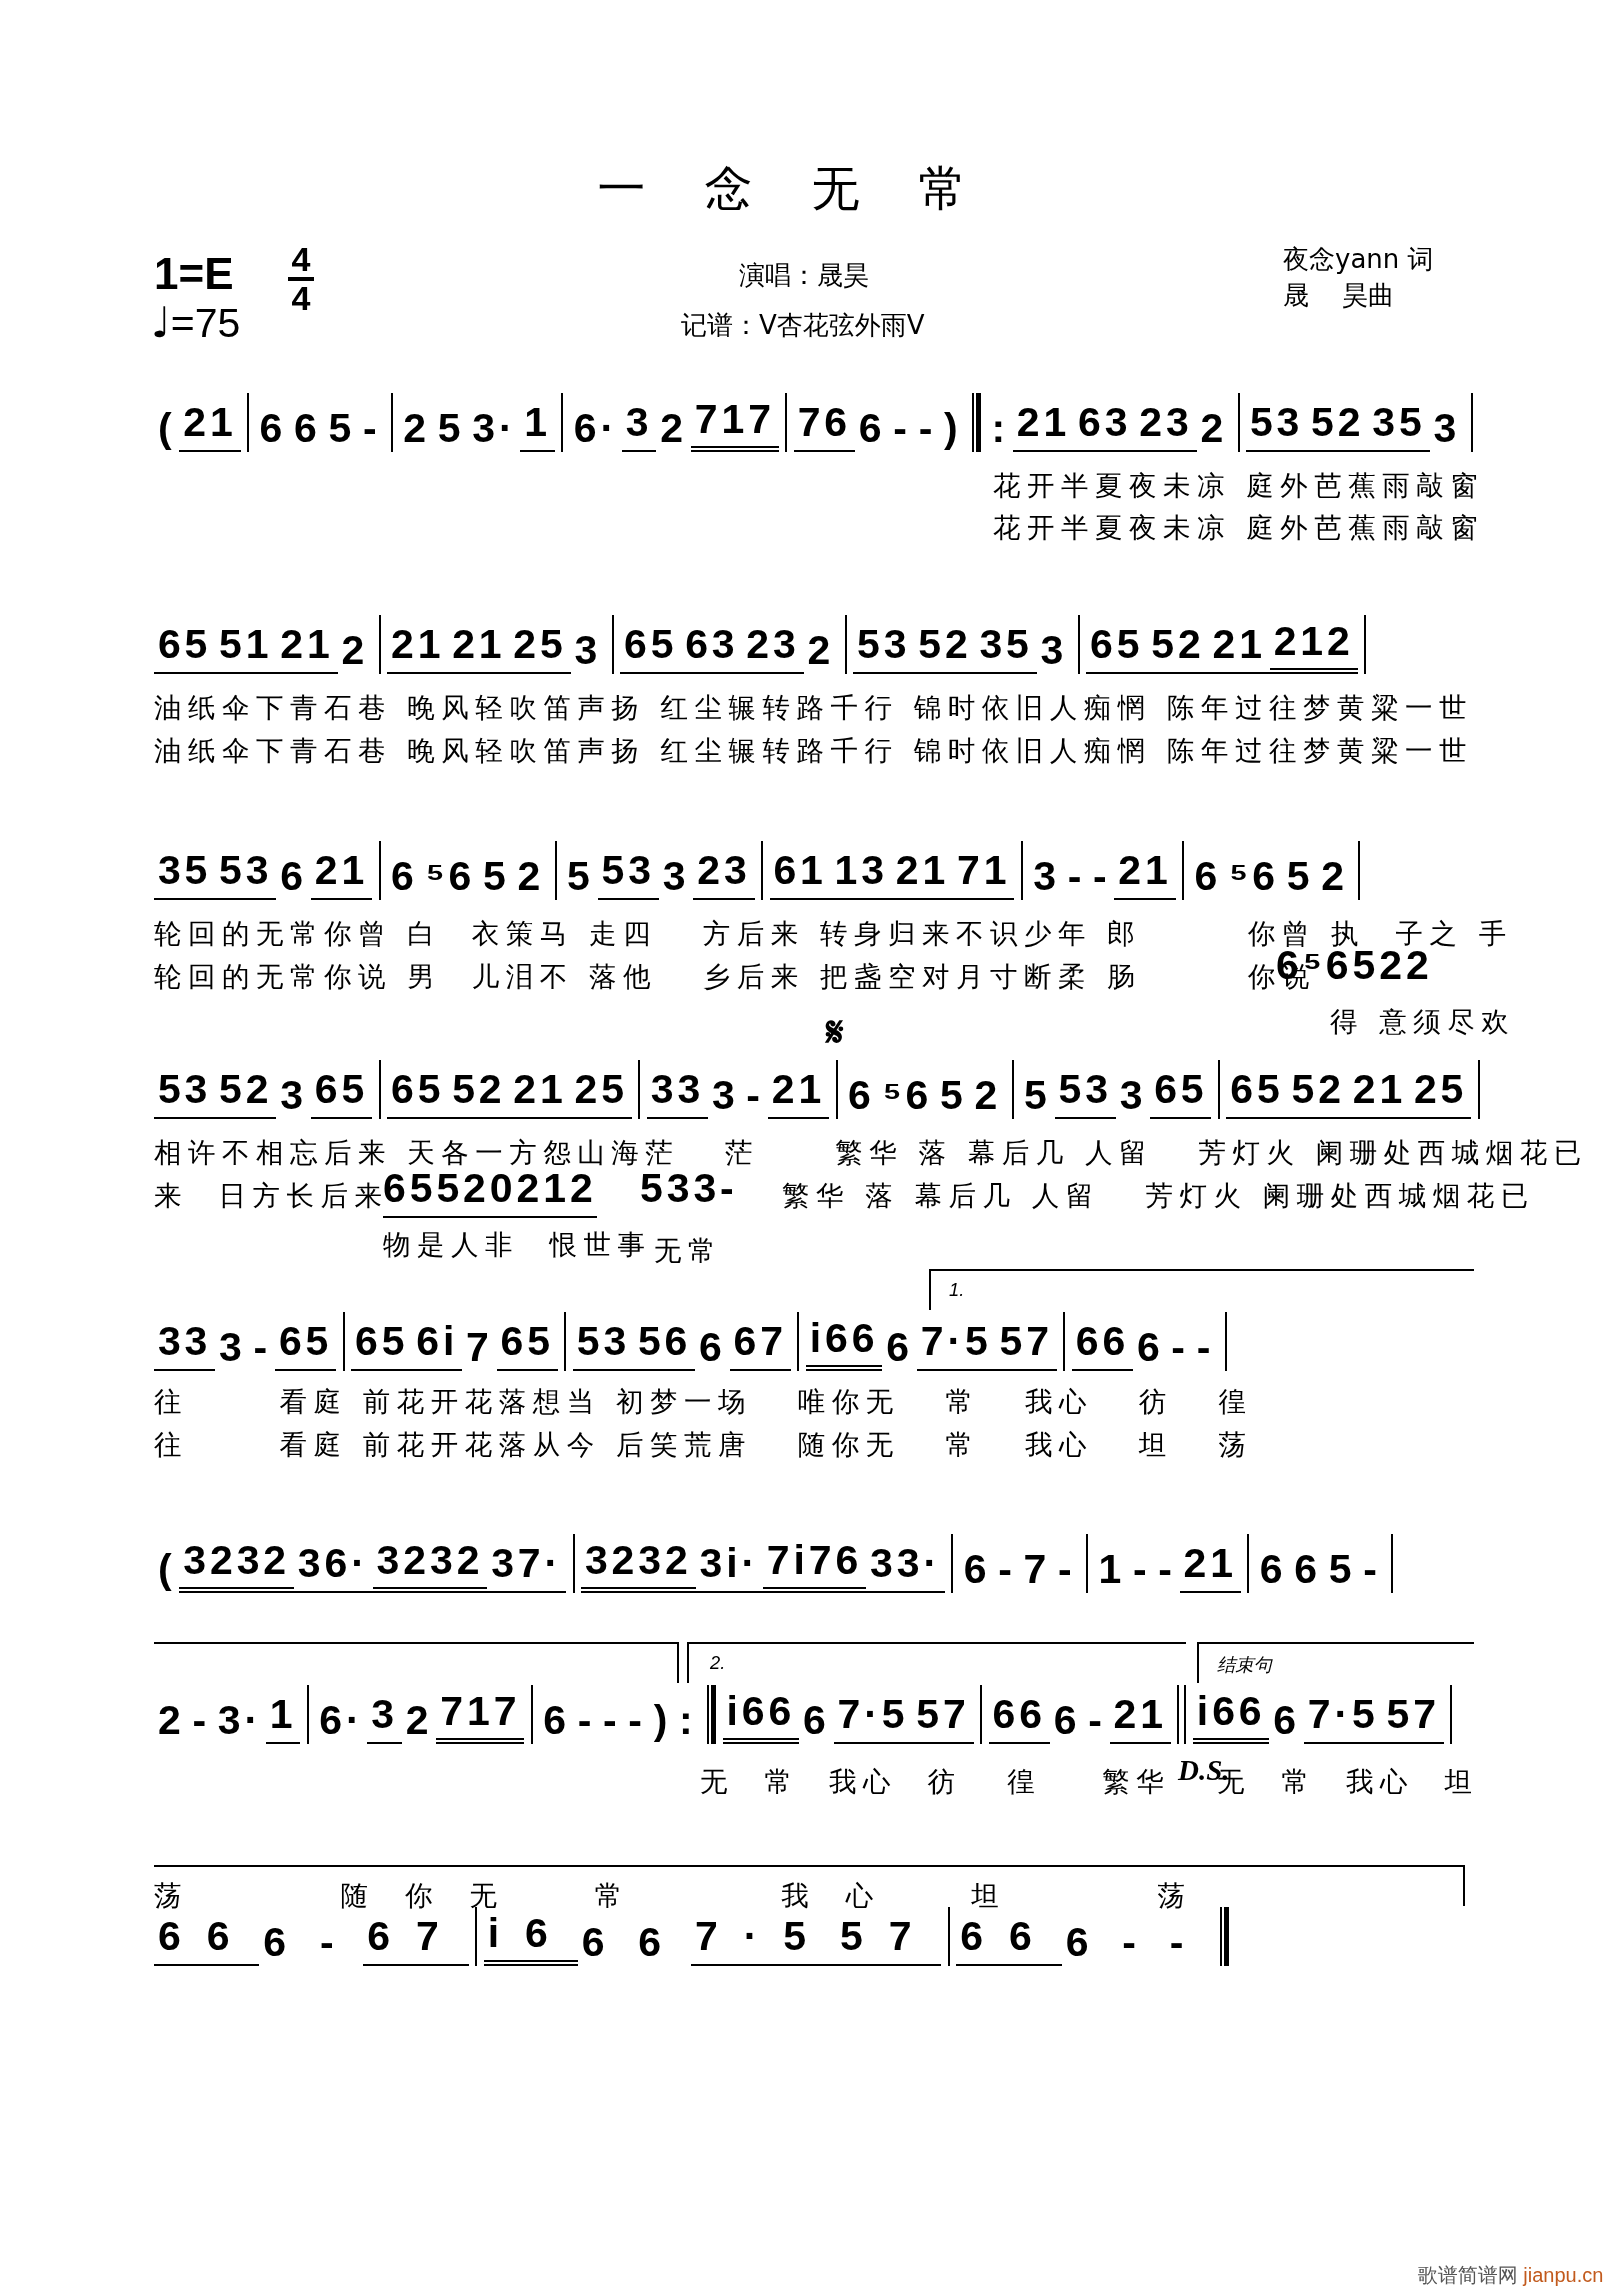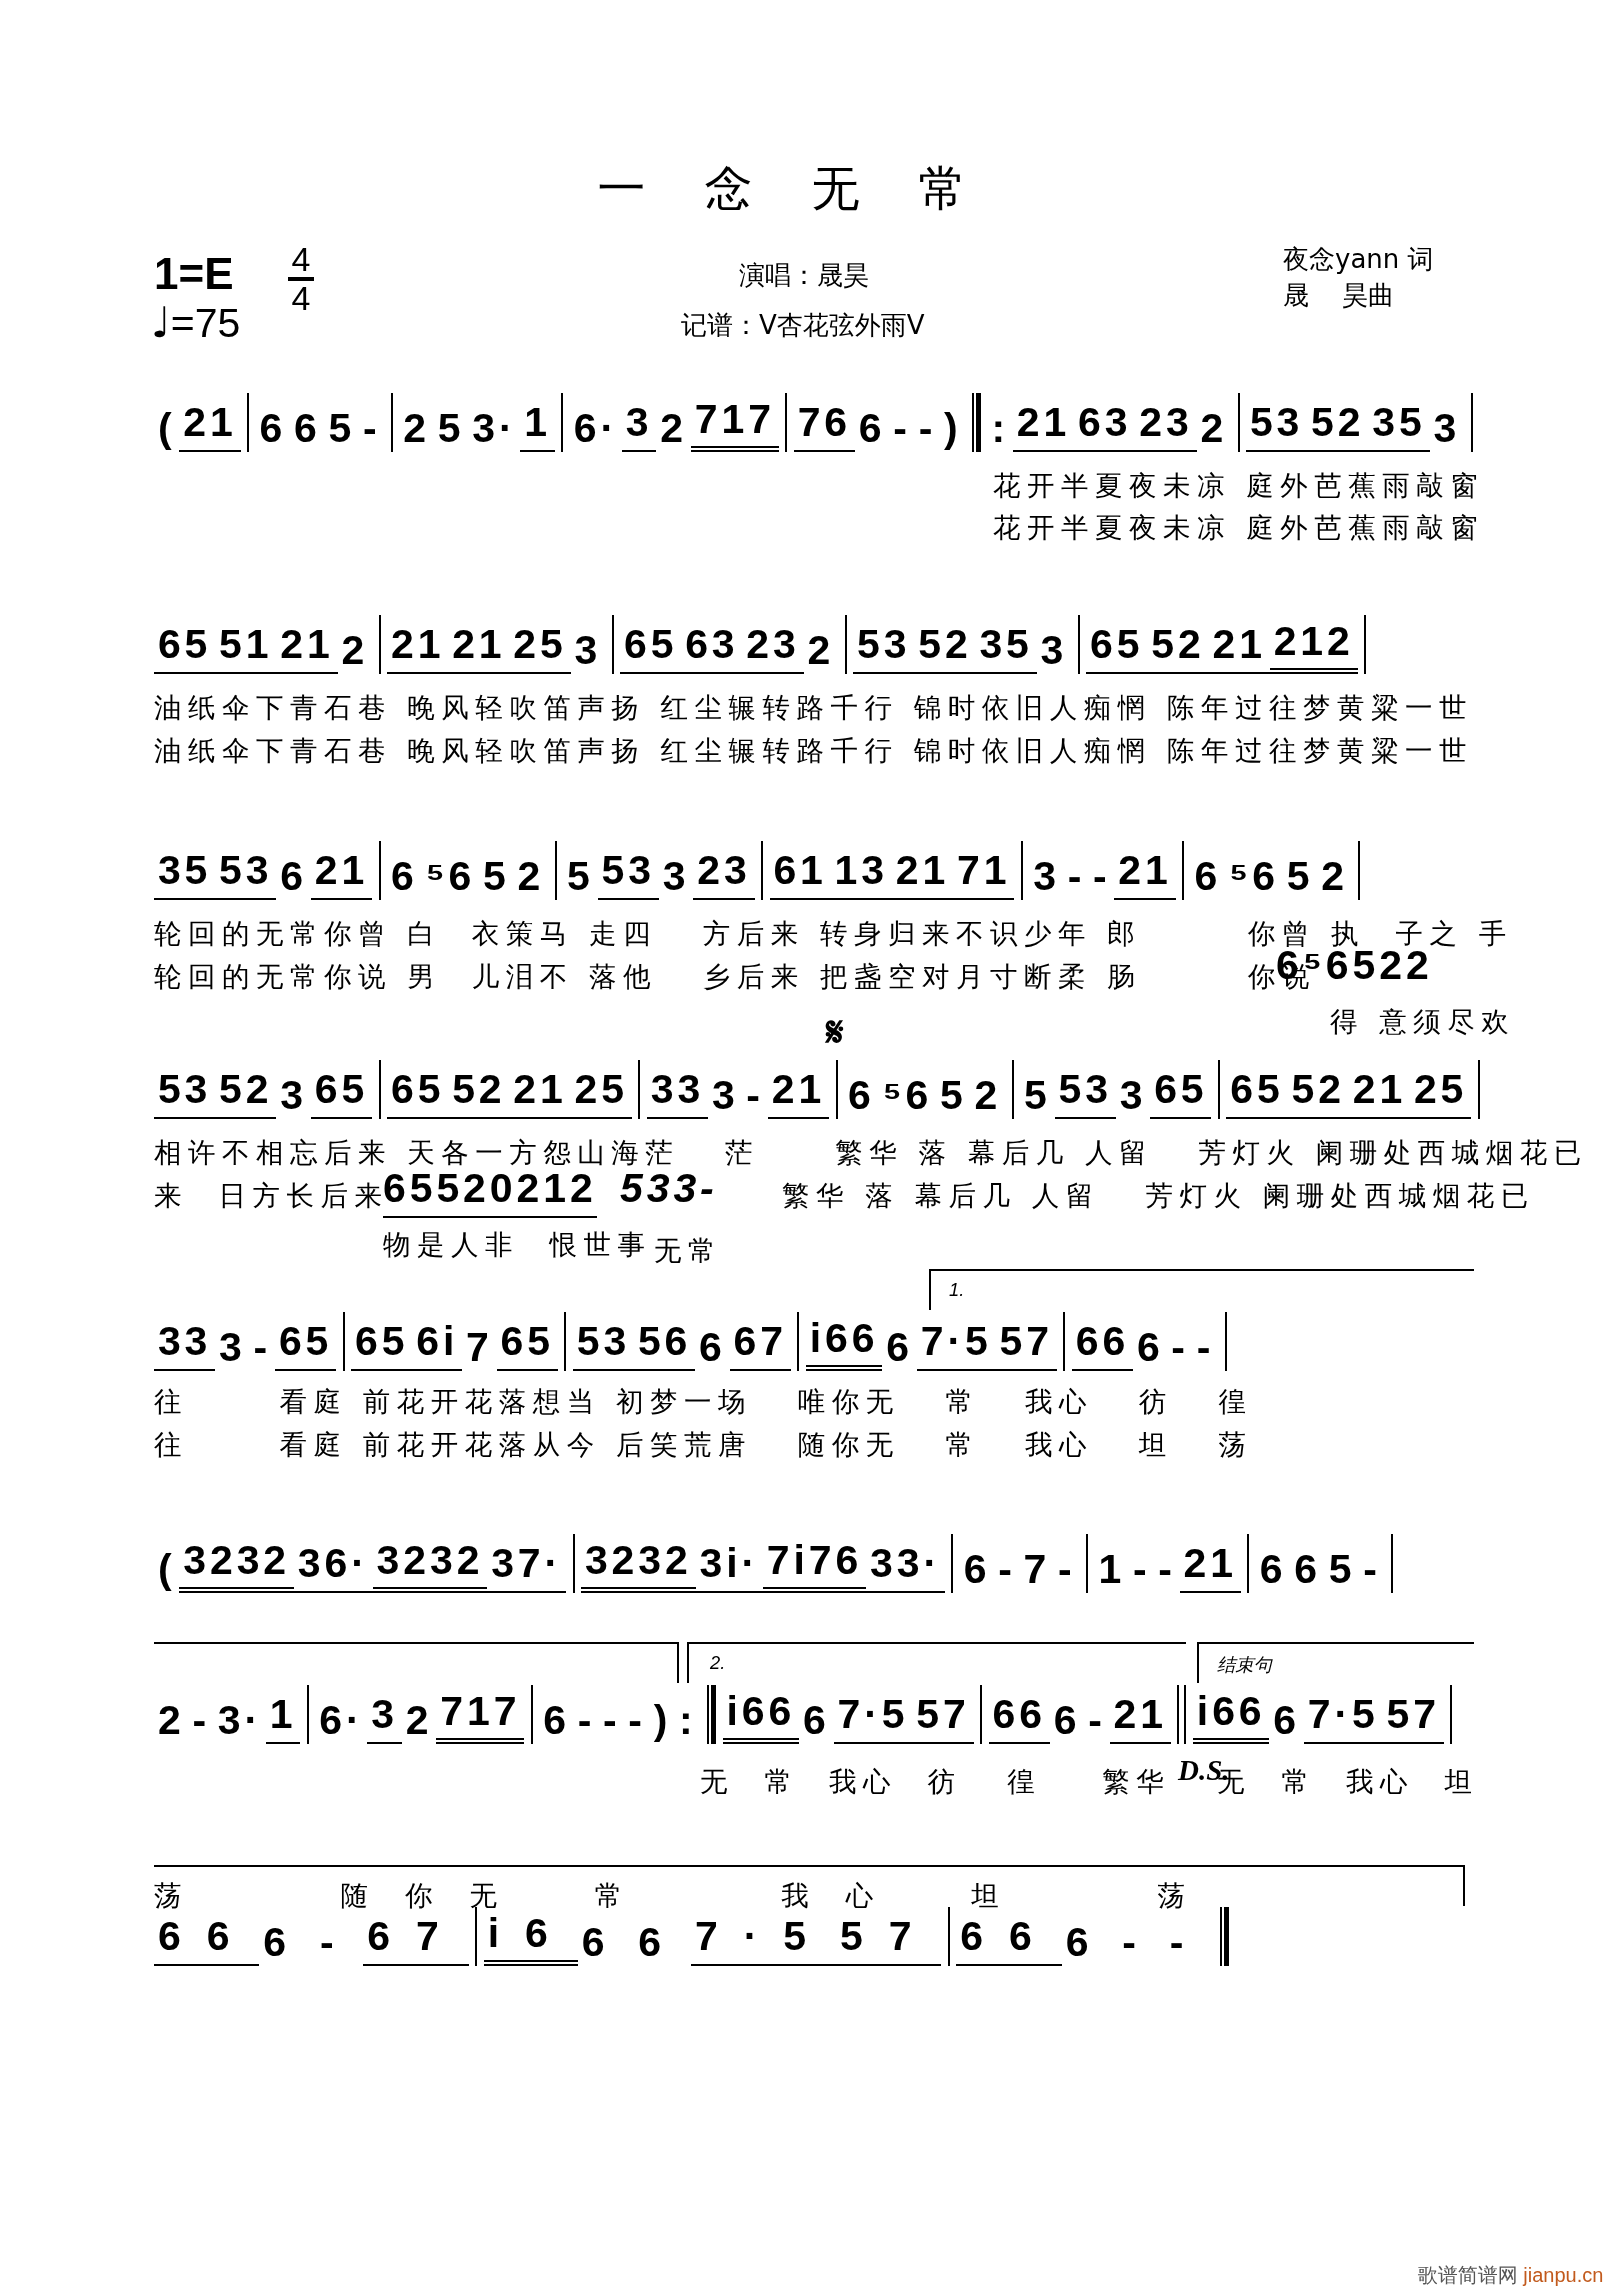--- a/index.html
+++ b/index.html
@@ -1,20 +1,20 @@
 <!DOCTYPE html>
 <html style="font-size:10.5px"><head>
 <meta charset="utf-8">
 <style>
   html,body{margin:0;padding:0;background:#ffffff;}
   body{width:1623px;height:2295px;position:relative;overflow:hidden;font-family:"Liberation Sans","DejaVu Sans",sans-serif;color:#000;}
   .abs{position:absolute;}
   .title{left:0;width:1623px;top:157px;text-align:center;font-size:48px;letter-spacing:59px;font-family:"DejaVu Sans",sans-serif;}
   .key{left:154px;top:249px;font-size:44px;font-weight:bold;font-family:"Liberation Sans",sans-serif;}
-  .timesig{left:288px;top:243px;width:26px;text-align:center;font-size:34px;font-weight:normal;line-height:33px;}
+  .timesig{left:288px;top:243px;width:26px;text-align:center;font-size:34px;font-weight:bold;line-height:33px;}
   .timesig .bar{display:block;height:3.3px;background:#000;margin:1.3px 0;}
   .tempo{left:151px;top:298px;font-size:41px;font-family:"Liberation Sans",sans-serif;}
   .tempo .note-glyph{font-size:42px;font-family:"DejaVu Sans",sans-serif;}
   .meta{font-size:26px;font-family:"DejaVu Sans",sans-serif;}
   .row{position:absolute;left:154px;width:1315px;display:flex;align-items:flex-end;white-space:nowrap;}
   .notes{font-family:"Liberation Sans",sans-serif;font-weight:bold;font-size:41px;letter-spacing:3.9px;display:flex;align-items:flex-end;}
   .grp{display:inline-block;padding:0 3.9px;position:relative;}
   .ul{border-bottom:2.6px solid #000;padding-bottom:3.9px;}
   .ul2{border-bottom:2.6px double #000;padding-bottom:3px;border-bottom-width:6.5px;}
   .barline{display:inline-block;width:2px;height:59px;background:#000;margin:0 6.5px;align-self:center;}
@@ -192,21 +192,21 @@
     <span class="grp ul">52</span>
     <span class="grp ul">21</span>
     <span class="grp ul">25</span>
     <span class="barline"></span>
   </div>
 </div>
 <div class="lyric" style="left:154px;top:1135px;">相许不相忘后来 天各一方怨山海茫   茫     繁华 落 幕后几 人留   芳灯火 阑珊处西城烟花已</div>
 <div class="lyric" style="left:154px;top:1178px;">来  日方长后来</div>
 <div class="abs notes ul" style="left:383px;top:1165px;">65520212</div>
 <div class="lyric" style="left:383px;top:1227px;">物是人非  恨世事</div>
-<div class="abs notes" style="left:620px;top:1165px;font-style:italic;">533-</div>
+<div class="abs notes" style="left:640px;top:1165px;">533-</div>
 <div class="lyric" style="left:654px;top:1233px;">无常</div>
 <div class="lyric" style="left:782px;top:1178px;">繁华 落 幕后几 人留   芳灯火 阑珊处西城烟花已</div>
 
 <div class="volta left" style="left:929px;top:1269px;width:543px;"></div>
 <div class="volta-label" style="left:949px;top:1279px;">1.</div>
 <div class="row" style="top:1312px;">
   <div class="notes">
     <span class="grp ul">33</span>
     <span class="grp">3</span>
     <span class="grp">-</span>

